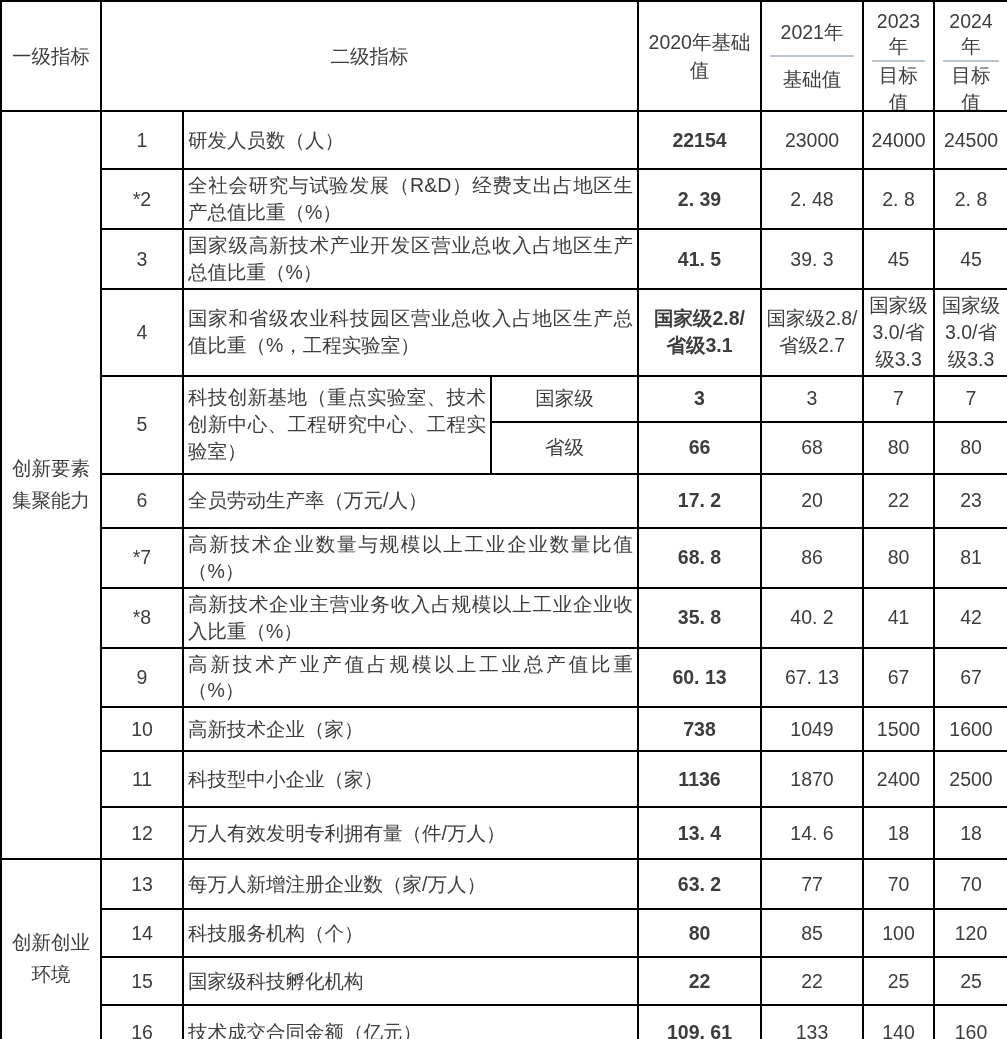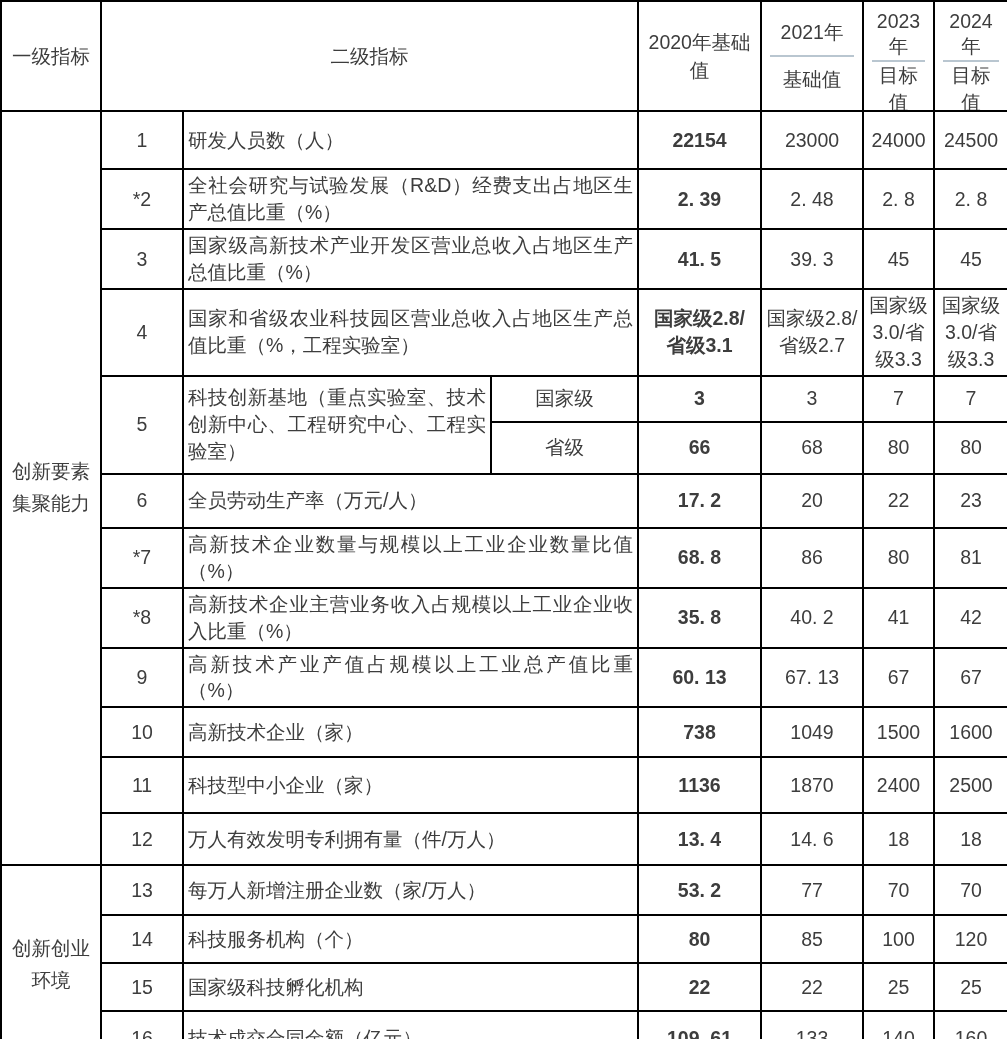--- a/index.html
+++ b/index.html
@@ -204,21 +204,21 @@
 
     <tr style="height:56px">
       <td class="c">9</td>
       <td class="desc" colspan="2">高新技术产业产值占规模以上工业总产值比重（%）</td>
       <td class="c val val2020">60. 13</td>
       <td class="c val">67. 13</td>
       <td class="c val">67</td>
       <td class="c val">67</td>
     </tr>
 
-    <tr style="height:50px">
+    <tr style="height:44px">
       <td class="c">10</td>
       <td class="desc" colspan="2">高新技术企业（家）</td>
       <td class="c val val2020">738</td>
       <td class="c val">1049</td>
       <td class="c val">1500</td>
       <td class="c val">1600</td>
     </tr>
 
     <tr style="height:56px">
       <td class="c">11</td>
@@ -237,21 +237,21 @@
       <td class="c val">18</td>
       <td class="c val">18</td>
     </tr>
 
     <tr style="height:50px">
       <td class="c group-cell" rowspan="4">
         <div>创新创业环境</div>
       </td>
       <td class="c">13</td>
       <td class="desc" colspan="2">每万人新增注册企业数（家/万人）</td>
-      <td class="c val val2020">53. 2</td>
+      <td class="c val val2020">63. 2</td>
       <td class="c val">77</td>
       <td class="c val">70</td>
       <td class="c val">70</td>
     </tr>
 
     <tr style="height:48px">
       <td class="c">14</td>
       <td class="desc" colspan="2">科技服务机构（个）</td>
       <td class="c val val2020">80</td>
       <td class="c val">85</td>

